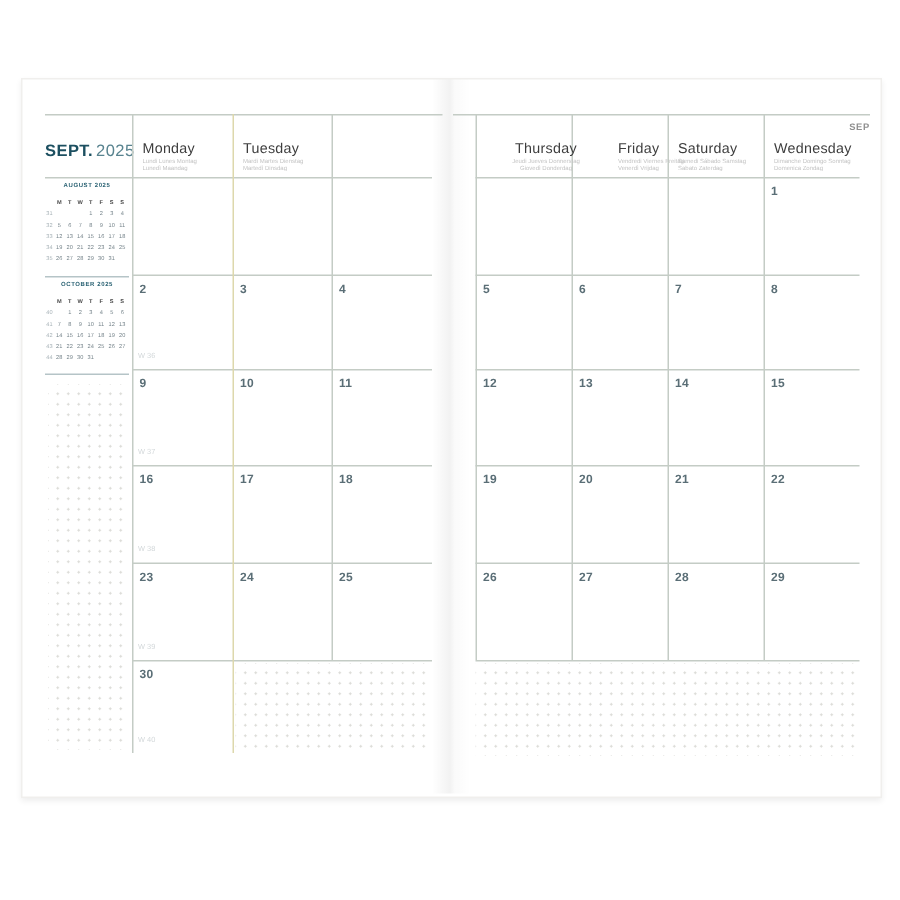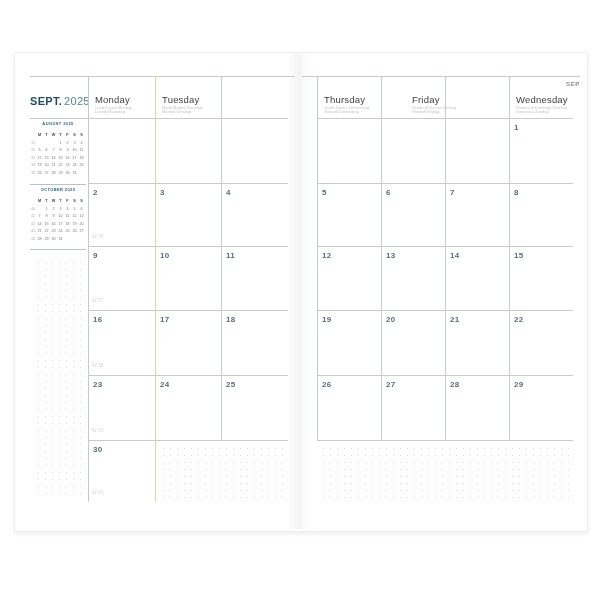--- a/index.html
+++ b/index.html
@@ -81,32 +81,39 @@
         <div>Martedì Dinsdag</div>
       </div>
     </div>
     <div class="day-header" style="left: 95px; top: 94px;">
       <div class="day-name">Monday</div>
       <div class="subs">
         <div>Lundi Lunes Montag</div>
         <div>Lunedì Maandag</div>
       </div>
     </div>
-    <div class="day-header" style="left: 324px; top: 94px;">
+    <div class="day-header" style="left: 324px; top: 94px; text-align: center;">
       <div class="day-name">Thursday</div>
       <div class="subs">
         <div>Jeudi Jueves Donnerstag</div>
         <div>Giovedì Donderdag</div>
       </div>
     </div>
     <div class="day-header" style="left: 388px; top: 94px; margin-left: 24px;">
       <div class="day-name">Friday</div>
       <div class="subs">
         <div>Vendredi Viernes Freitag</div>
         <div>Venerdì Vrijdag</div>
+      </div>
+    </div>
+    <div class="day-header" style="left: 452px; top: 94px;">
+      <div class="day-name">Saturday</div>
+      <div class="subs">
+        <div>Samedi Sábado Samstag</div>
+        <div>Sabato Zaterdag</div>
       </div>
     </div>
     <div class="day-header" style="left: 516px; top: 94px;">
       <div class="day-name">Wednesday</div>
       <div class="subs">
         <div>Dimanche Domingo Sonntag</div>
         <div>Domenica Zondag</div>
       </div>
     </div>
     <div class="date-num" style="left: 514px; top: 123px;">1</div>

